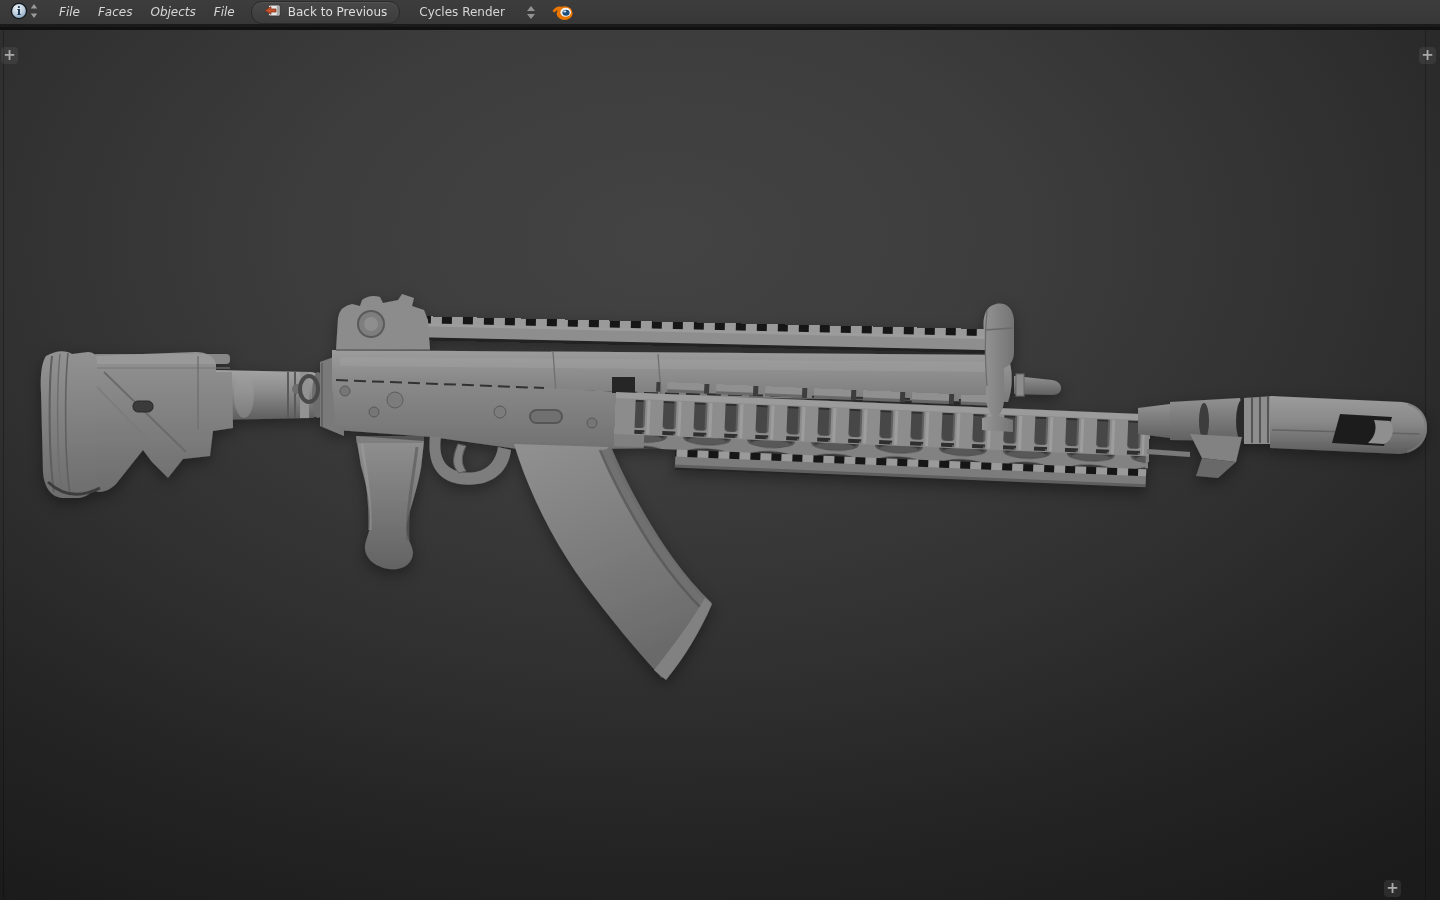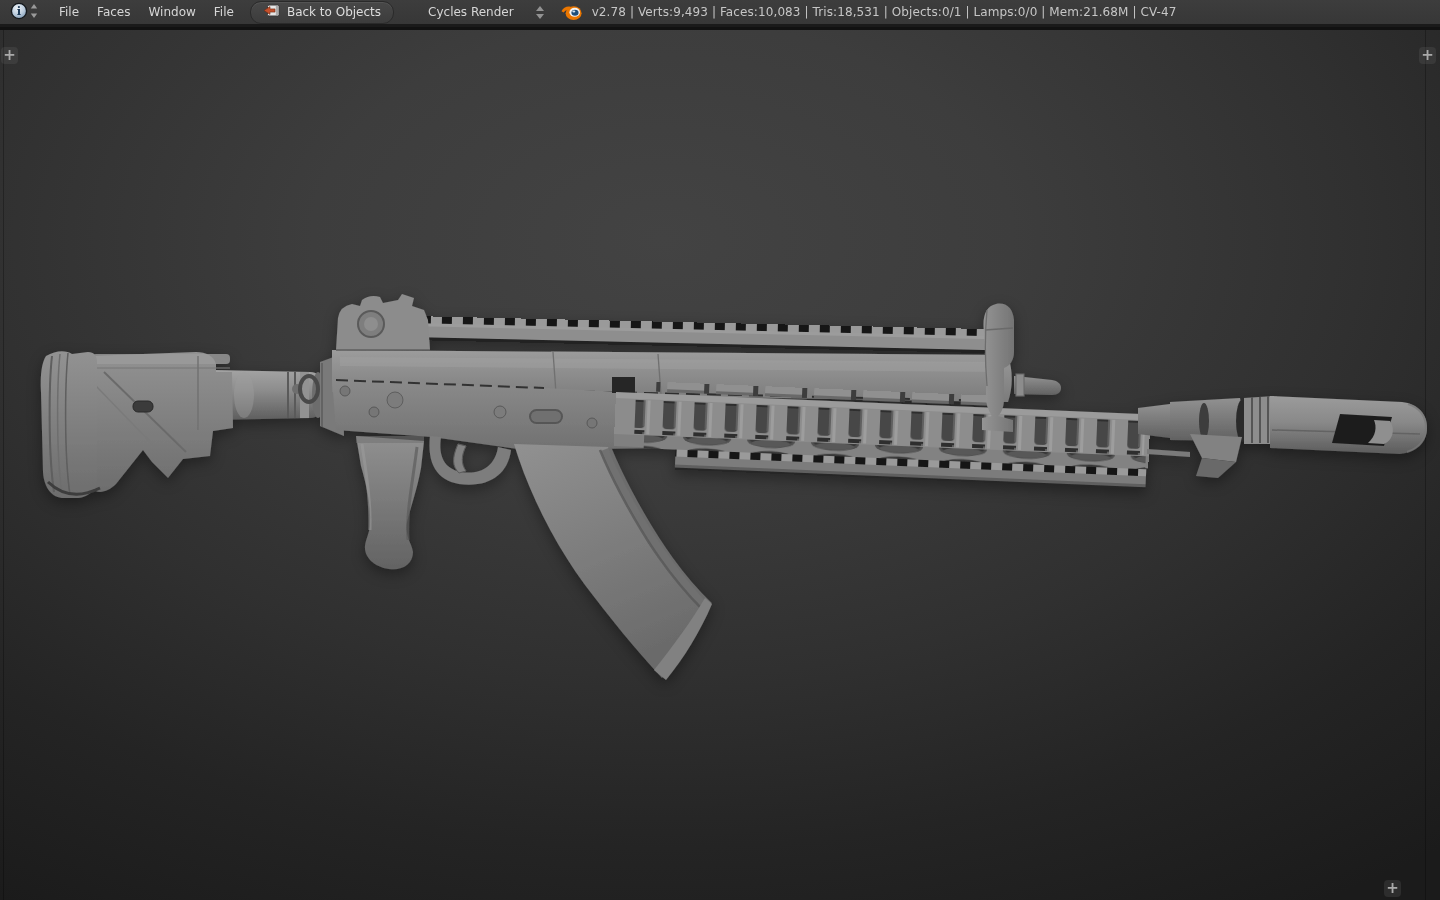--- a/index.html
+++ b/index.html
@@ -7,27 +7,27 @@
        font-family:"DejaVu Sans","Liberation Sans",sans-serif;
        -webkit-font-smoothing:antialiased;}
 
   
   .header{position:absolute;top:0;left:0;width:1440px;height:27px;
           background:linear-gradient(#3d3d3d,#373737);
           border-bottom:3px solid #1a1a1a;
           display:flex;align-items:center;padding-left:10px;box-sizing:border-box;
           color:#d6d6d6;font-size:12px;white-space:nowrap;}
   .edsel{display:flex;align-items:center;gap:2px;margin-right:12px;cursor:default;}
-  .menu-item{padding:0 9px;height:27px;line-height:26px;color:#d6d6d6;}
+  .menu-item{padding:0 9px;height:27px;line-height:26px;color:#d6d6d6;font-style:italic;}
   .btn-back{display:flex;align-items:center;gap:7px;height:21px;margin-left:7px;
             padding:0 12px;border-radius:11px;
             background:linear-gradient(#484848,#3c3c3c);
             border:1px solid #2a2a2a;box-shadow:inset 0 1px rgba(255,255,255,.07);
             color:#dedede;}
-  .engine{margin-left:34px;color:#d6d6d6;}
+  .engine{margin-left:19px;color:#d6d6d6;}
   .widget-arrows{margin-left:22px;display:flex;flex-direction:column;gap:3px;align-items:center;}
   .tri-up{width:0;height:0;border-left:4px solid transparent;border-right:4px solid transparent;
           border-bottom:5px solid #929292;}
   .tri-dn{width:0;height:0;border-left:4px solid transparent;border-right:4px solid transparent;
           border-top:5px solid #929292;}
   .logo{margin-left:17px;display:flex;align-items:center;}
   .stats{margin-left:10px;color:#c6c6c6;letter-spacing:.1px;}
 
   
   .viewport{position:absolute;top:30px;left:0;width:1440px;height:870px;overflow:hidden;
@@ -61,52 +61,51 @@
     <span>
       <svg width="8" height="18" viewBox="0 0 8 18">
         <polygon points="4,2 7.2,6.6 0.8,6.6" fill="#9a9a9a"></polygon>
         <polygon points="4,16 0.8,11.4 7.2,11.4" fill="#9a9a9a"></polygon>
       </svg>
     </span>
   </div>
 
   <div class="menu-item">File</div>
   <div class="menu-item">Faces</div>
-  <div class="menu-item">Window</div>
+  <div class="menu-item">Objects</div>
   <div class="menu-item">File</div>
 
   <div class="btn-back">
     <span>
       <svg width="17" height="13" viewBox="0 0 17 13">
         <rect x="4.5" y="1" width="11.5" height="11" rx="1.5" fill="#e6e6e6" stroke="#383838"></rect>
         <rect x="12.8" y="2" width="2.6" height="9" fill="#ababab"></rect>
         <path d="M1,6.5 L7,2.6 L7,4.9 L12,4.9 L12,8.1 L7,8.1 L7,10.4 Z" fill="#c4502c" stroke="#6e2a12" stroke-width=".6"></path>
       </svg>
     </span>
-    <span>Back to Objects</span>
+    <span>Back to Previous</span>
   </div>
 
   <div class="engine">Cycles Render</div>
 
   <div class="widget-arrows">
     <div class="tri-up"></div>
       <div class="tri-dn"></div>
   </div>
 
   <div class="logo">
     <svg width="21" height="18" viewBox="0 0 21 18">
       <path d="M0.5,8.2 C2,4.8 5.6,3.1 9.2,3.7 L12.4,5.8 C8.2,5.7 4.8,6.8 2.6,9.6 Z" fill="#ea7600"></path>
       <ellipse cx="12.6" cy="10.2" rx="8" ry="6.9" fill="#ea7600"></ellipse>
       <ellipse cx="13.7" cy="9.3" rx="5.3" ry="4.5" fill="#f2f2f2"></ellipse>
       <ellipse cx="14" cy="9.8" rx="3.6" ry="3" fill="#1e4e79"></ellipse>
       <ellipse cx="12.8" cy="8.4" rx="1.5" ry="1" fill="#cfe3f4"></ellipse>
     </svg>
   </div>
 
-  <div class="stats">v2.78 | Verts:9,493 | Faces:10,083 | Tris:18,531 | Objects:0/1 | Lamps:0/0 | Mem:21.68M | CV-47</div>
 </div>
 
 <div class="viewport">
 
   <div class="vline" style="left:3px"></div>
   <div class="vline" style="left:1425px"></div>
 
   <svg class="rifle-svg" width="1440" height="870" viewBox="0 30 1440 870">
     <defs>
       <linearGradient id="gStock" x1="0" y1="0" x2="0" y2="1">

